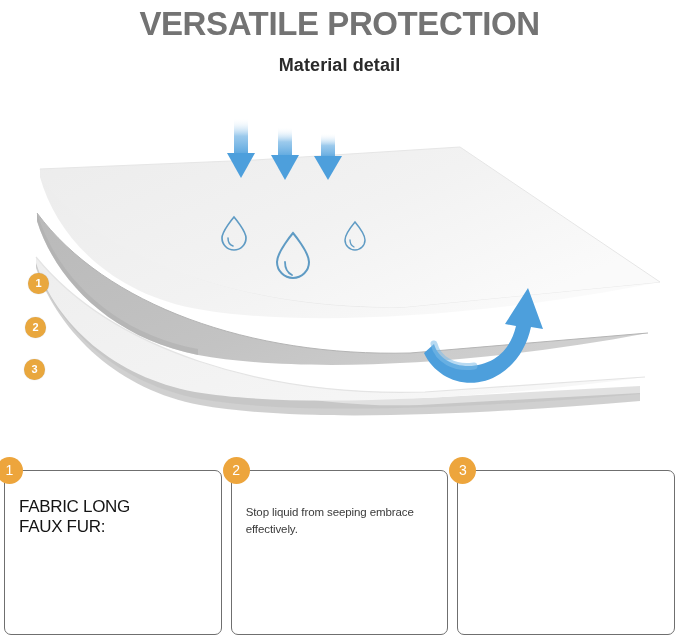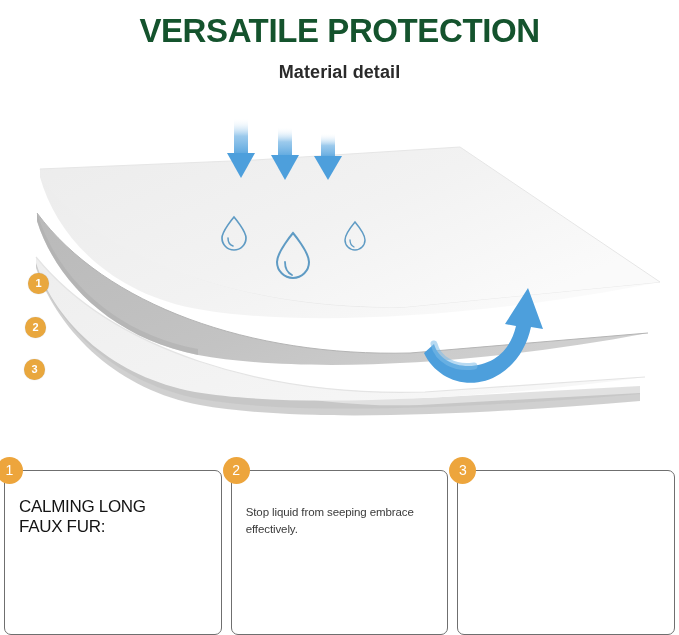--- a/index.html
+++ b/index.html
@@ -20,25 +20,25 @@
   
   #header {
     position: absolute;
     top: 0;
     left: 0;
     width: 679px;
     text-align: center;
   }
   #page-title {
     margin: 0;
-    padding-top: 13px;
+    padding-top: 6px;
     font-size: 33px;
     font-weight: 700;
     letter-spacing: -0.4px;
-    color: #14532d;
+    color: #737373;
     line-height: 1.1;
   }
   #page-subtitle {
     margin: 0;
     padding-top: 13px;
     font-size: 18px;
     font-weight: 700;
     color: #2a2a2a;
     letter-spacing: 0.1px;
   }
@@ -225,21 +225,21 @@
 
   <div class="layer-marker" id="layer-marker-1">1</div>
   <div class="layer-marker" id="layer-marker-2">2</div>
   <div class="layer-marker" id="layer-marker-3">3</div>
 </div>
 
 <div id="cards">
 
   <div class="feature-card">
     <div class="card-badge">1</div>
-    <h3 class="card-title">CALMING LONG
+    <h3 class="card-title">FABRIC LONG
 FAUX FUR:</h3>
   </div>
 
   <div class="feature-card">
     <div class="card-badge">2</div>
     <p class="card-body">Stop liquid from seeping embrace
 effectively.</p>
   </div>
 
   <div class="feature-card">

